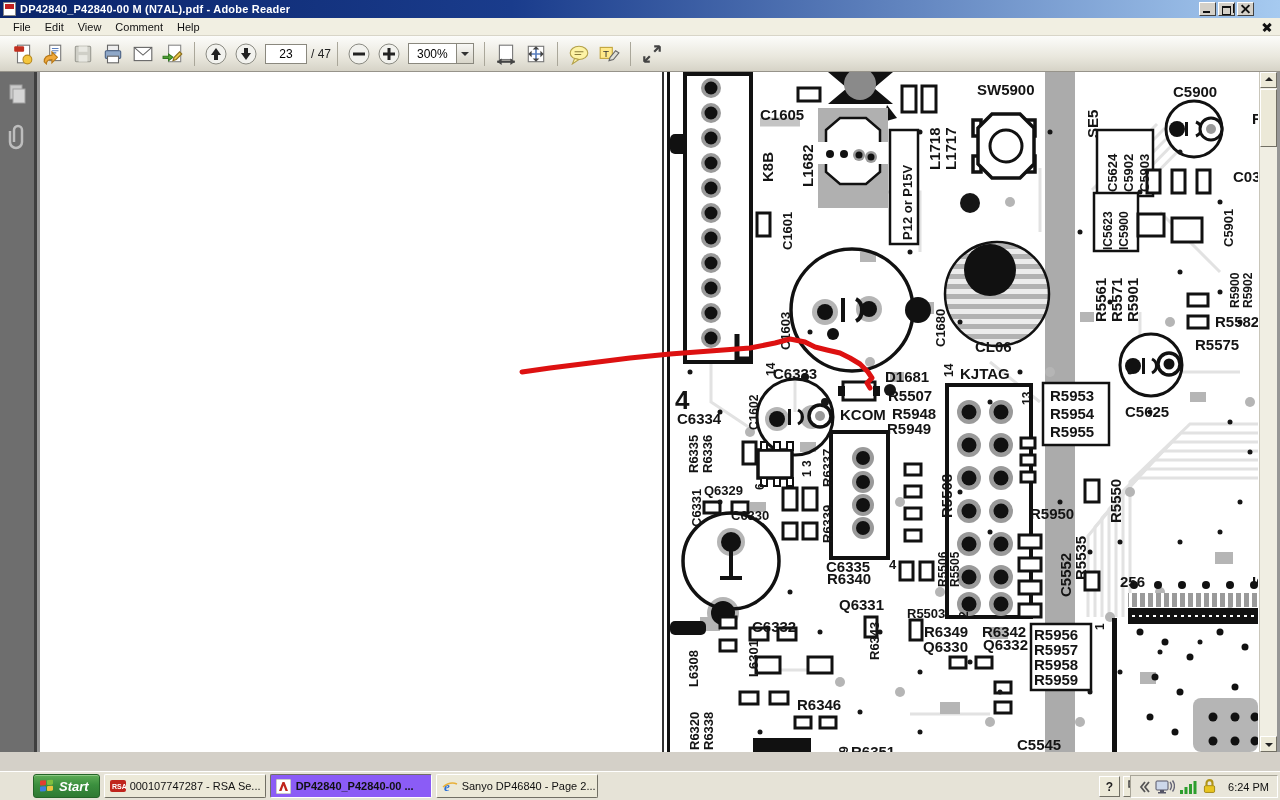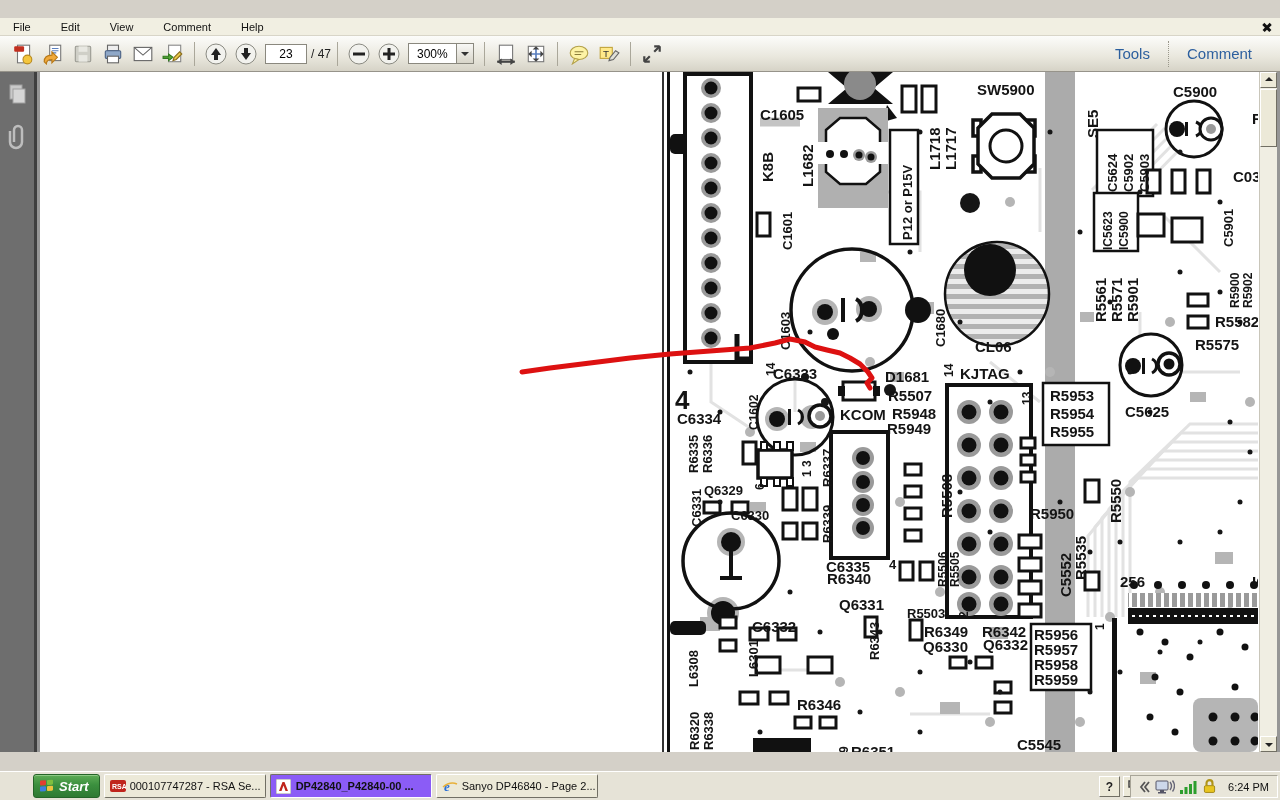--- a/index.html
+++ b/index.html
@@ -16,21 +16,21 @@
   .titlebar .title-text { font-size:11px; font-weight:bold; letter-spacing:.2px; }
   .winbtns { position:absolute; right:26px; top:2px; display:flex; gap:2px; }
   .wbtn { width:17px; height:14px; background:#d4d0c8; border:1px solid; border-color:#fff #404040 #404040 #fff; position:relative; }
   .wbtn.min::after { content:""; position:absolute; left:3px; bottom:2px; width:7px; height:2px; background:#111; }
   .wbtn.restore::after { content:""; position:absolute; left:3px; top:3px; width:7px; height:6px; border:1px solid #111; border-top-width:2px; box-shadow:2px -2px 0 -0px #d4d0c8, 3px -2px 0 0px #111; }
   .wbtn.close::before,.wbtn.close::after { content:""; position:absolute; left:2px; top:5px; width:11px; height:2px; background:#111; }
   .wbtn.close::before { transform:rotate(45deg); }
   .wbtn.close::after { transform:rotate(-45deg); }
 
   
-  .menubar { position:absolute; left:0; top:18px; width:1280px; height:18px; background:#f1efe2; border-bottom:1px solid #d8d5c8; display:flex; align-items:center; padding-left:6px;gap:16px; }
+  .menubar { position:absolute; left:0; top:18px; width:1280px; height:18px; background:#f1efe2; border-bottom:1px solid #d8d5c8; display:flex; align-items:center; padding-left:6px; }
   .menu-item { font-size:11px; color:#111; padding:2px 7px; cursor:default; }
   .doc-close-x { position:absolute; right:6px; top:2px; width:13px; height:13px; }
   .doc-close-x::before,.doc-close-x::after { content:""; position:absolute; left:1px; top:5px; width:10px; height:2.5px; background:#111; }
   .doc-close-x::before { transform:rotate(45deg); }
   .doc-close-x::after { transform:rotate(-45deg); }
 
   
   .toolbar { position:absolute; left:0; top:36px; width:1280px; height:36px;
     background:linear-gradient(#fcfcfa,#e9e7dd 60%,#d6d3c7); border-bottom:1px solid #96938a;
     display:flex; align-items:center; padding-left:8px; }
@@ -96,20 +96,29 @@
   .trayicon { display:flex; align-items:center; justify-content:center; }
 
   
   #pcb-labels text { font-family:"Liberation Sans",sans-serif; font-weight:bold; fill:#141414; }
 </style>
 </head>
 <body>
 
 <div class="screen">
 
+  <div class="titlebar">
+    <div class="doc-icon"></div>
+    <span class="title-text">DP42840_P42840-00 M (N7AL).pdf - Adobe Reader</span>
+    <div class="winbtns">
+      <div class="wbtn min"></div>
+      <div class="wbtn restore"></div>
+      <div class="wbtn close"></div>
+    </div>
+  </div>
 
   <div class="menubar">
       <span class="menu-item">File</span>
       <span class="menu-item">Edit</span>
       <span class="menu-item">View</span>
       <span class="menu-item">Comment</span>
       <span class="menu-item">Help</span>
     </div>
   <div class="doc-close-x" style="position:absolute; right:6px; top:21px;"></div>
 
@@ -236,25 +245,20 @@
       </span>
     <div class="tb-sep"></div>
     <span style="display:flex;">
         <div class="tbtn">
           <svg width="22" height="22" viewBox="0 0 20 20">
             <path d="M3 17 L8 12 M12 8 L17 3" stroke="#444" stroke-width="2"></path>
             <path d="M3 17 h5 M3 17 v-5 M17 3 h-5 M17 3 v5" stroke="#444" stroke-width="2"></path>
           </svg>
         </div>
       </span>
-    <div class="tb-right">
-      <span class="tb-link">Tools</span>
-      <div class="tb-dotsep"></div>
-      <span class="tb-link">Comment</span>
-    </div>
   </div>
 
   <div class="docarea">
     <div class="leftpanel">
         <div class="panel-btn">
           <svg width="24" height="24" viewBox="0 0 24 24">
             <rect x="5" y="3" width="12" height="14" fill="#c9c9c9" stroke="#a0a0a0"></rect>
             <rect x="8" y="7" width="12" height="14" fill="#d6d6d6" stroke="#a0a0a0"></rect>
           </svg>
         </div>

